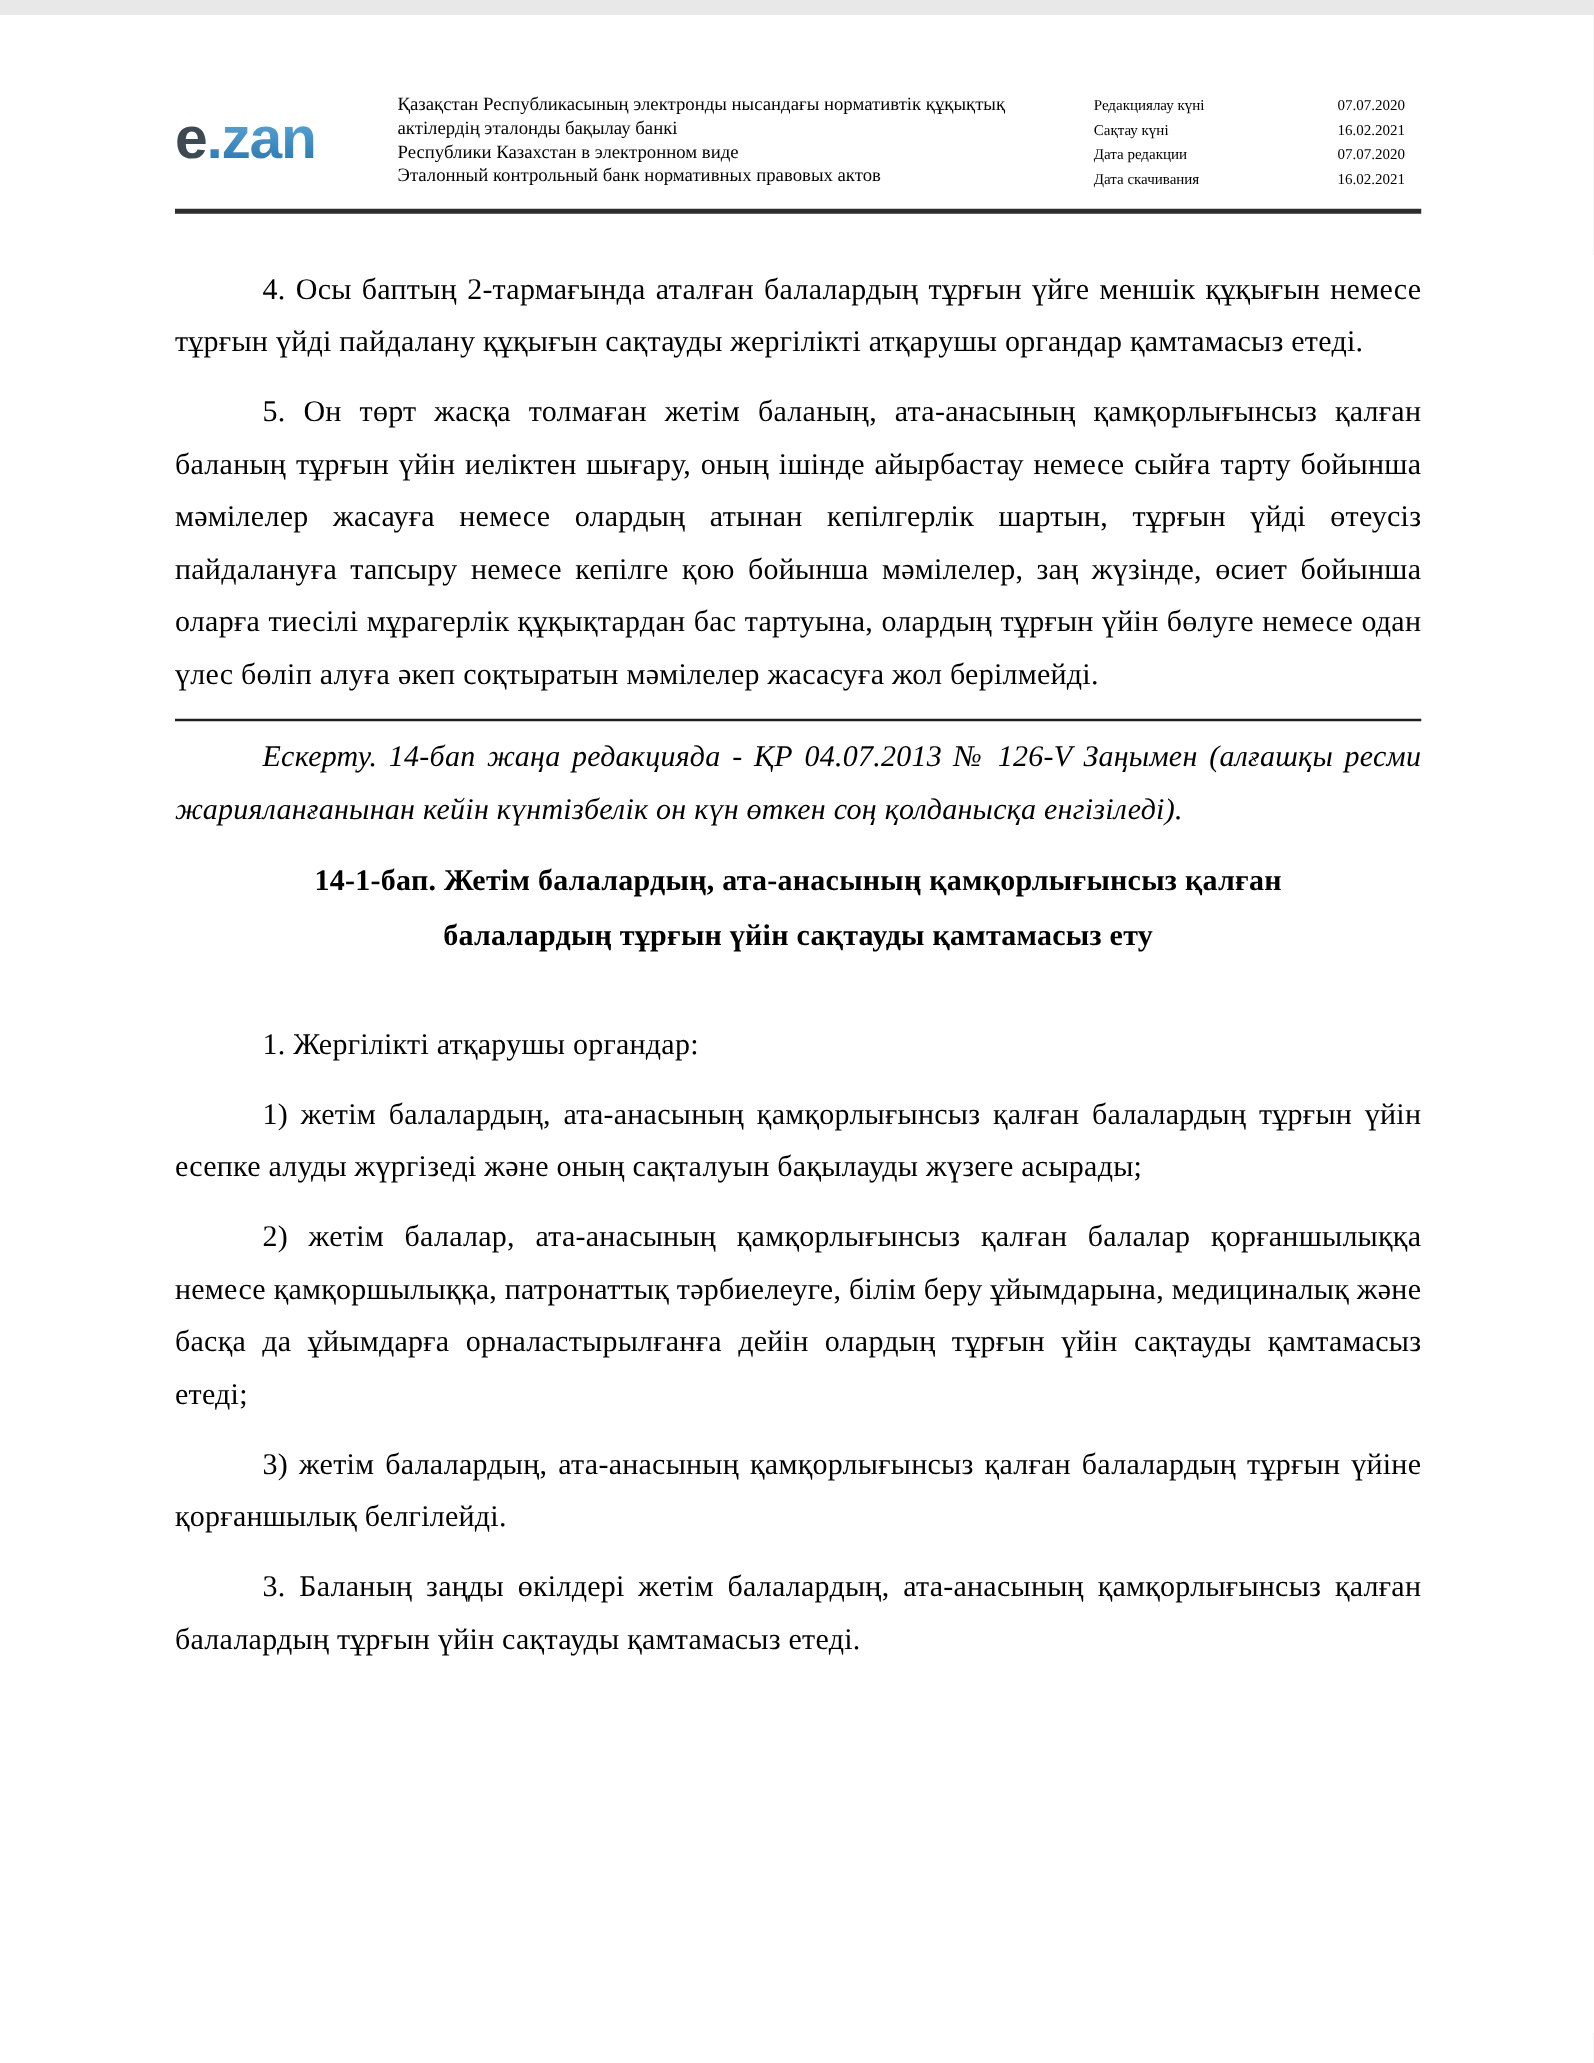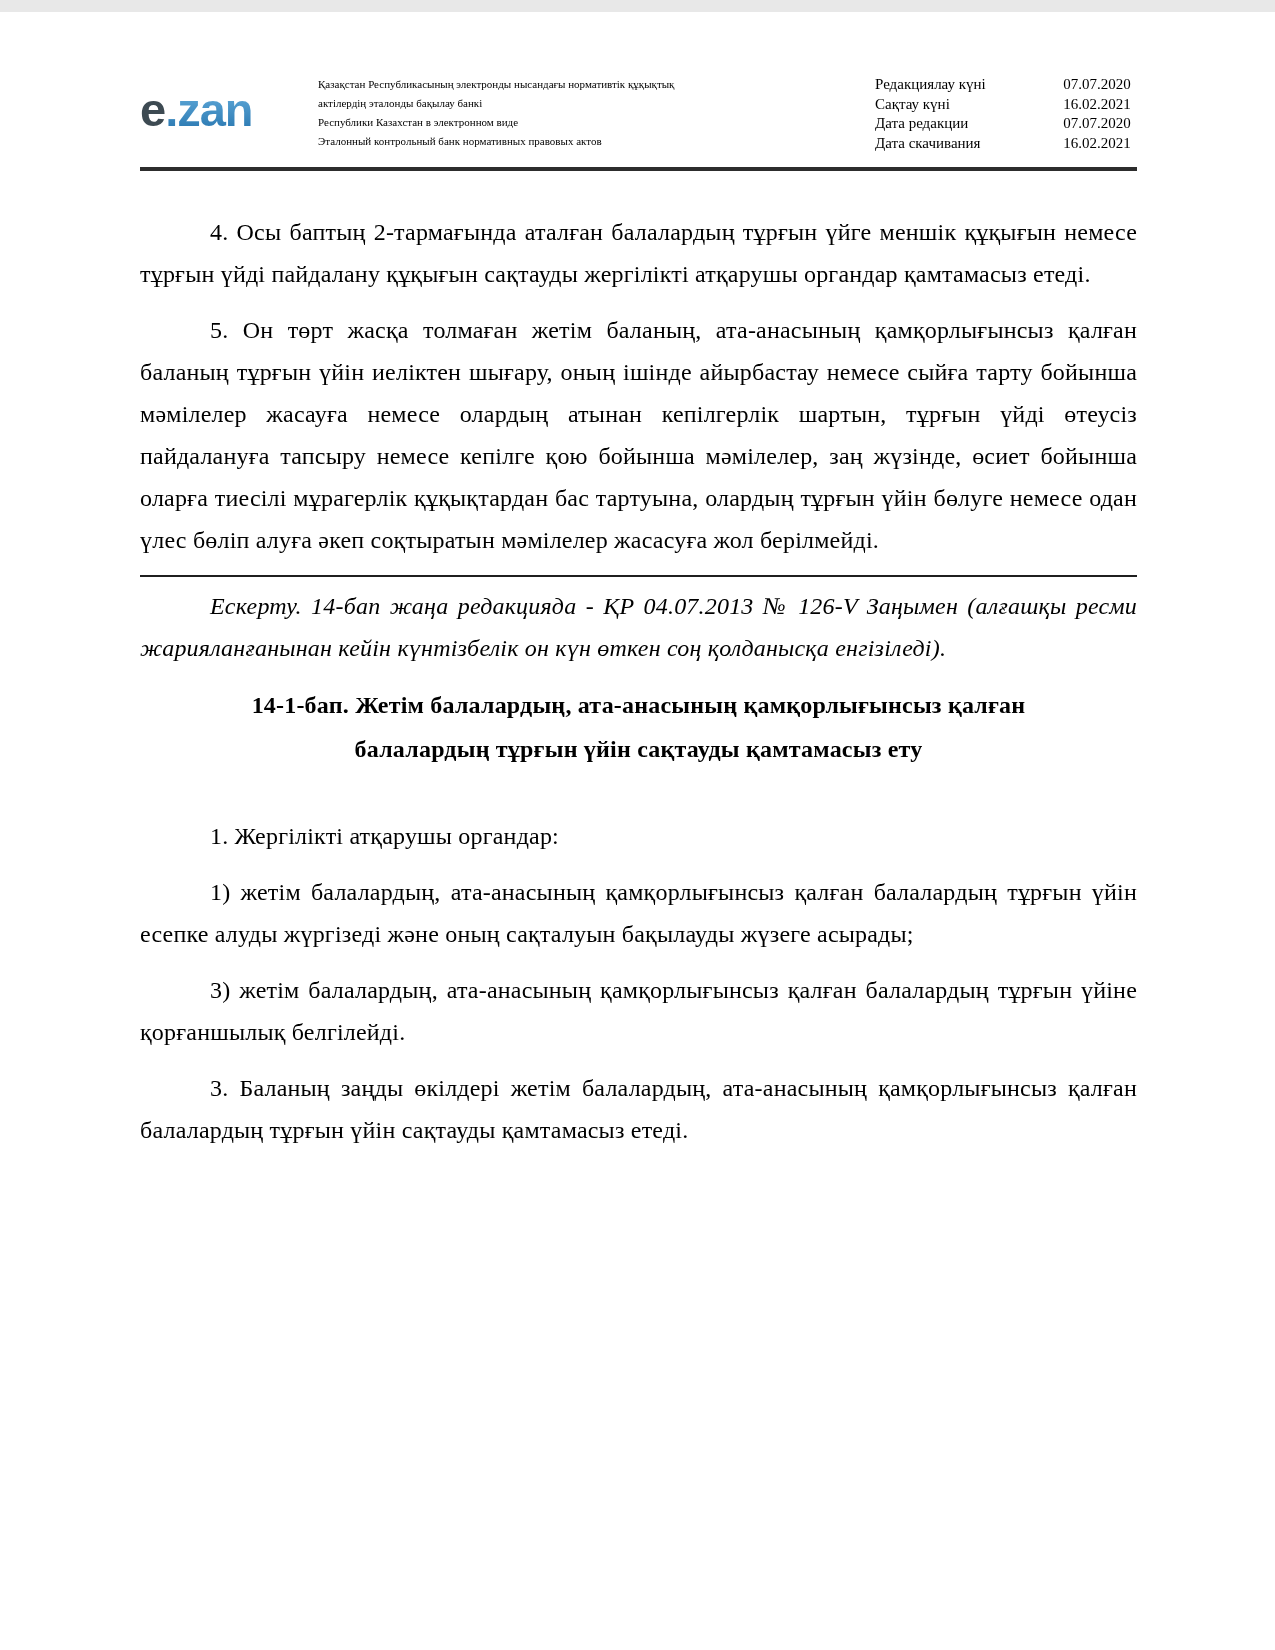--- a/index.html
+++ b/index.html
@@ -36,27 +36,27 @@
   .logo-zan { color: #3a8ec6; }
   @supports (-webkit-background-clip: text) {
     .logo-zan {
       background: linear-gradient(180deg, #6cb4e2 0%, #2e7cb4 85%);
       -webkit-background-clip: text;
       -webkit-text-fill-color: transparent;
     }
   }
   .org-block {
     flex: 1 1 auto;
-    font-size: 11px;
+    font-size: 15px;
     line-height: 19px;
     padding-top: 3px;
   }
   .meta-block {
     flex: 0 0 262px;
-    font-size: 15px;
+    font-size: 12px;
     line-height: 19.5px;
     padding-top: 3px;
   }
   .meta-row { display: flex; }
   .meta-label { flex: 1 1 auto; }
   .meta-value { flex: 0 0 80px; text-align: center; }
   .header-rule {
     height: 4px;
     background: #2d2d2d;
     margin-top: 14px;
@@ -137,18 +137,19 @@
       <p class="para">4. Осы баптың 2-тармағында аталған балалардың тұрғын үйге меншік құқығын немесе тұрғын үйді пайдалану құқығын сақтауды жергілікті атқарушы органдар қамтамасыз етеді.</p>
       <p class="para">5. Он төрт жасқа толмаған жетім баланың, ата-анасының қамқорлығынсыз қалған баланың тұрғын үйін иеліктен шығару, оның ішінде айырбастау немесе сыйға тарту бойынша мәмілелер жасауға немесе олардың атынан кепілгерлік шартын, тұрғын үйді өтеусіз пайдалануға тапсыру немесе кепілге қою бойынша мәмілелер, заң жүзінде, өсиет бойынша оларға тиесілі мұрагерлік құқықтардан бас тартуына, олардың тұрғын үйін бөлуге немесе одан үлес бөліп алуға әкеп соқтыратын мәмілелер жасасуға жол берілмейді.</p>
 
       <div class="note-rule"></div>
       <p class="note">Ескерту. 14-бап жаңа редакцияда - ҚР 04.07.2013 № 126-V Заңымен (алғашқы ресми жарияланғанынан кейін күнтізбелік он күн өткен соң қолданысқа енгізіледі).</p>
 
       <p class="para article-heading">14-1-бап. Жетім балалардың, ата-анасының қамқорлығынсыз қалған балалардың тұрғын үйін сақтауды қамтамасыз ету</p>
 
       <p class="para">1. Жергілікті атқарушы органдар:</p>
       <p class="para">1) жетім балалардың, ата-анасының қамқорлығынсыз қалған балалардың тұрғын үйін есепке алуды жүргізеді және оның сақталуын бақылауды жүзеге асырады;</p>
+      <p class="para">2) жетім балалар, ата-анасының қамқорлығынсыз қалған балалар қорғаншылыққа немесе қамқоршылыққа, патронаттық тәрбиелеуге, білім беру ұйымдарына, медициналық және басқа да ұйымдарға орналастырылғанға дейін олардың тұрғын үйін сақтауды қамтамасыз етеді;</p>
       <p class="para">3) жетім балалардың, ата-анасының қамқорлығынсыз қалған балалардың тұрғын үйіне қорғаншылық белгілейді.</p>
       <p class="para">3. Баланың заңды өкілдері жетім балалардың, ата-анасының қамқорлығынсыз қалған балалардың тұрғын үйін сақтауды қамтамасыз етеді.</p>
     </div>
 
   </div>
 </div>
 
 </body></html>

